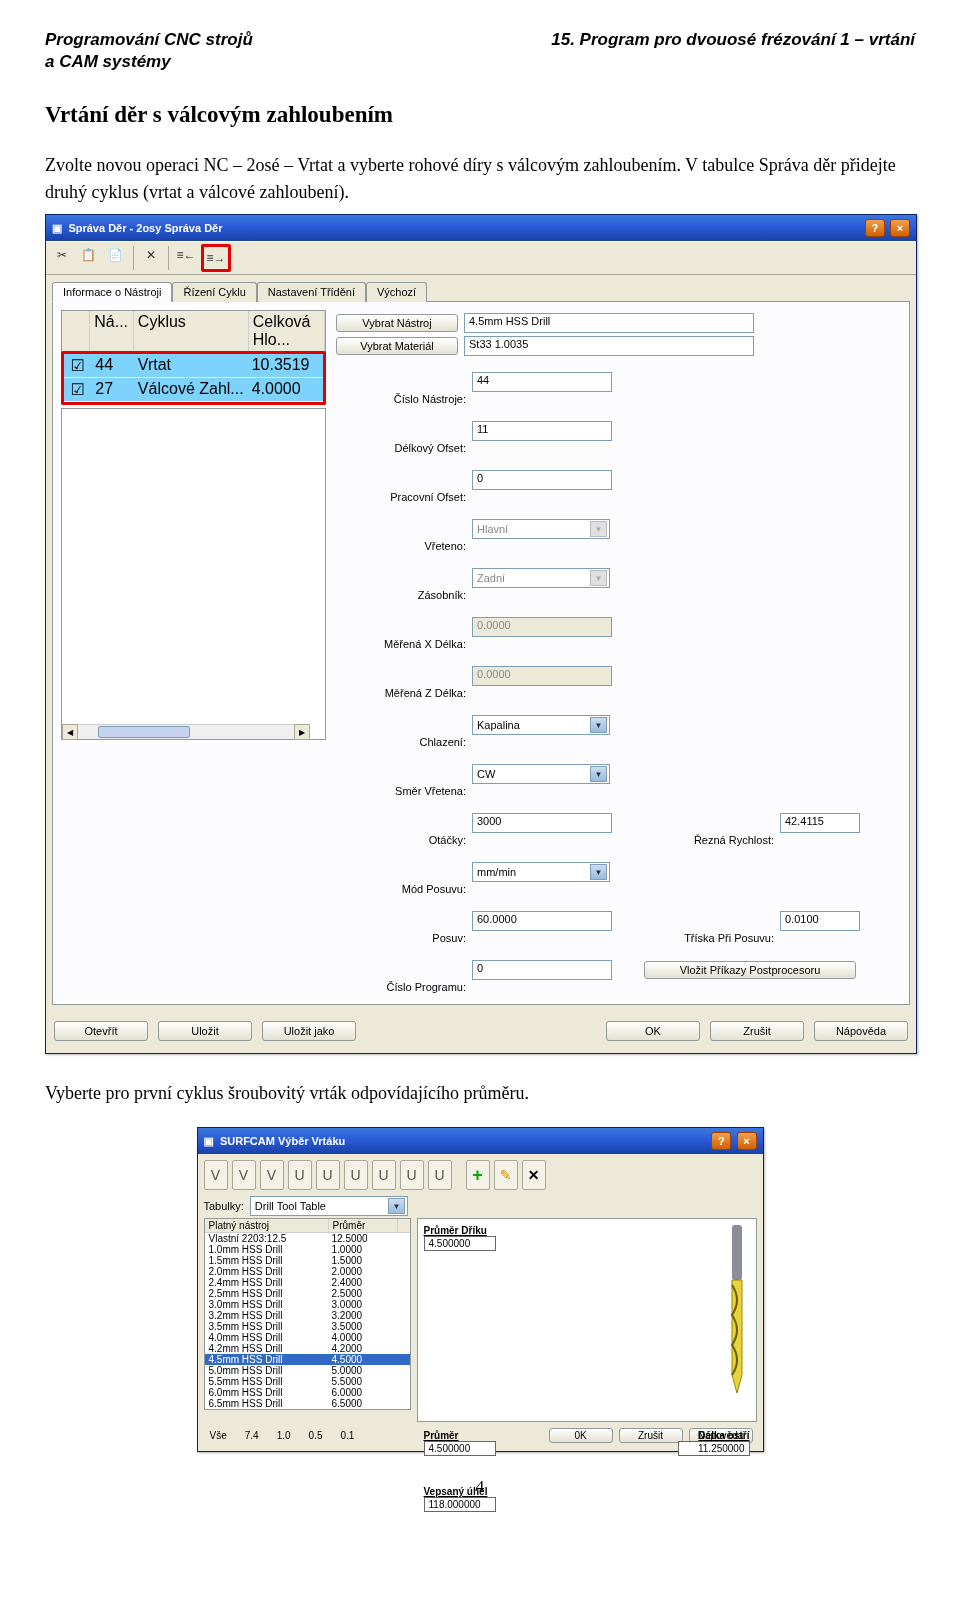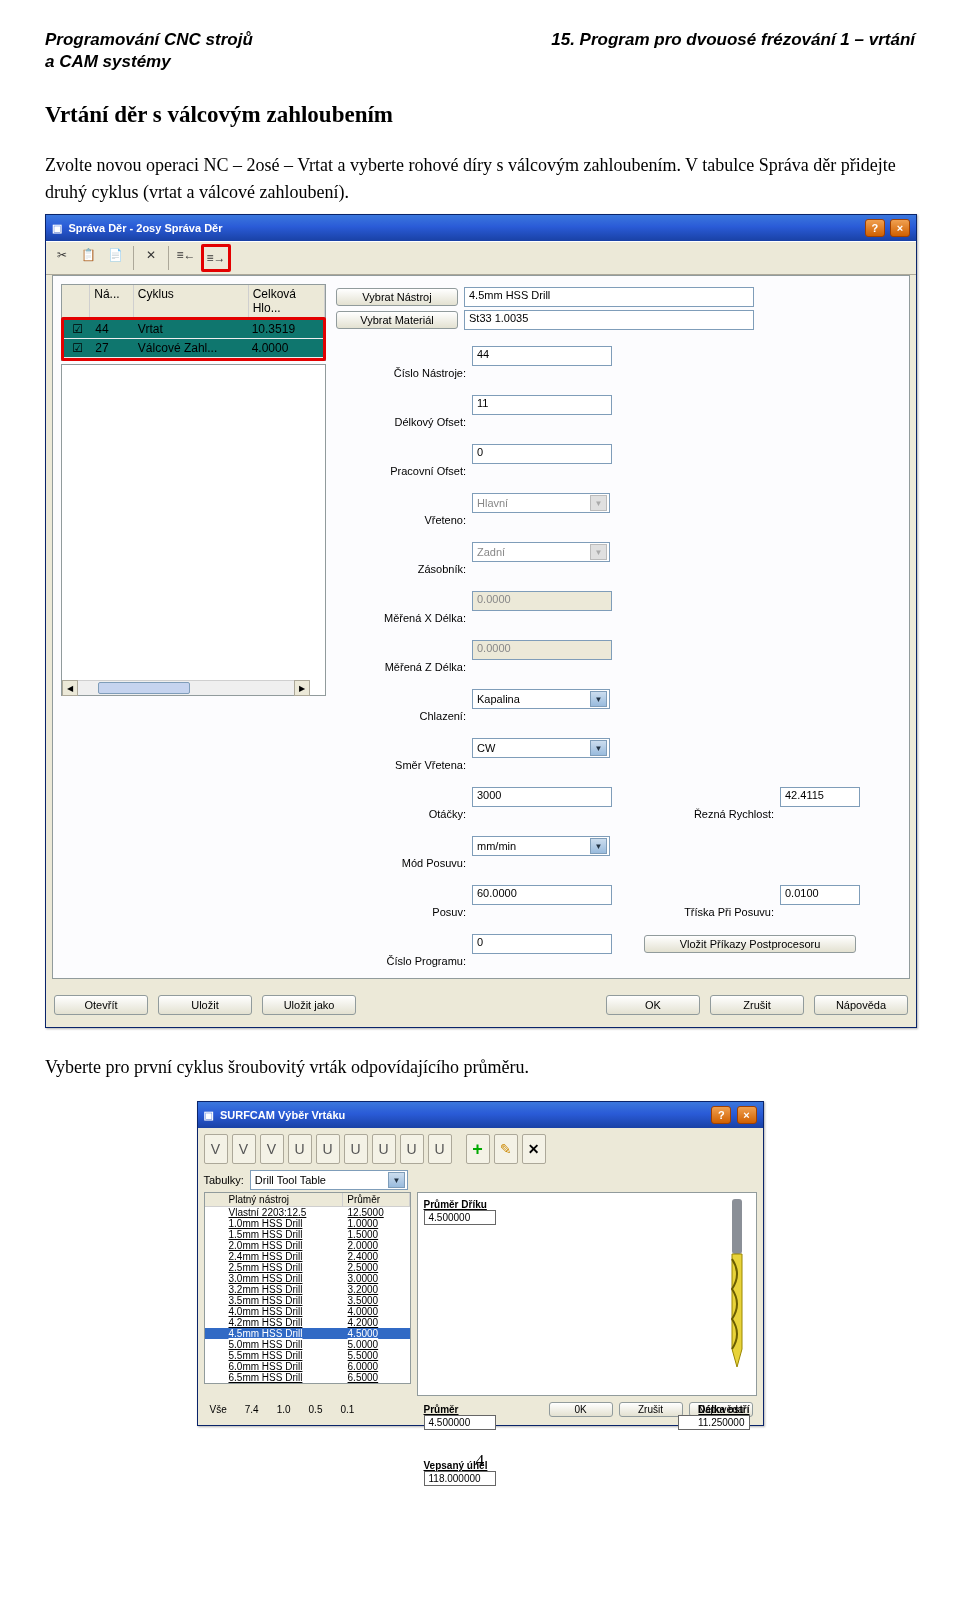--- a/index.html
+++ b/index.html
@@ -60,21 +60,21 @@
     position:relative; top:1px; border-radius:3px 3px 0 0;
   }
   .xp-tab.active { background:#fcfcfe; border-bottom:1px solid #fcfcfe;}
   .xp-tabpanel { border:1px solid #919b9c; margin:0 6px 6px 6px; background:#fcfcfe; padding:8px; }
 
   .main-split { display:flex; gap:10px; }
   .left-panel { width: 265px; }
   .right-panel { flex:1; }
 
   .mini-table {
-    border:1px solid #919b9c; background:#0f766e; font-size:12px;
+    border:1px solid #919b9c; background:#7dd3fc; font-size:16px;
   }
   .mini-table .hdr-row { display:flex; background:#ece9d8; border-bottom:1px solid #cfcfcf;}
   .mini-table .hdr-cell { padding:2px 4px; border-right:1px solid #cfcfcf; color:#000;}
   .mini-table .data-row { display:flex; border-bottom:1px solid #eee;}
   .mini-table .data-cell { padding:2px 4px; }
   .chk { width:20px; text-align:center;}
   .c-na { width:36px; } .c-cy { width:110px; } .c-cl { width:70px; }
   .red-outline { border:3px solid #e30000; border-radius:2px; }
 
   .form-row { display:flex; align-items:center; margin:3px 0; gap:6px; }
@@ -125,24 +125,24 @@
   .dicon.plus{color:#0a0;font-weight:bold;font-size:18px;}
   .dicon.pencil{color:#c80;}
   .dicon.x{color:#000;font-weight:bold;}
 
   .tbl-row { display:flex; align-items:center; gap:6px; margin:2px 0;}
   .tool-list {
     border:1px solid #919b9c;background:#fff;height:190px;overflow:hidden;font-size:10px;width:205px;
   }
   .tool-list .th { display:flex;background:#ece9d8;border-bottom:1px solid #cfcfcf;}
   .tool-list .th div{padding:1px 4px;border-right:1px solid #cfcfcf;}
-  .tool-list .tr{display:flex;text-decoration:underline;}
+  .tool-list .tr{display:flex;}
   .tool-list .tr div{padding:0 4px;}
   .tool-list .tr.sel{background:#316ac5;color:#fff;}
-  .tc1{width:115px;margin-left:20px;} .tc2{width:60px;}
+  .tc1{width:115px;} .tc2{width:60px;}
 
   .preview {
     flex:1;border:1px solid #919b9c;background:#fff;height:190px;padding:6px;
     font-size:10px;position:relative;
   }
   .pv-label{font-weight:bold;text-decoration:underline;font-size:10px;}
   .pv-box{border:1px solid #666;background:#fff;padding:1px 4px;font-size:10px;display:inline-block;min-width:62px;}
 
   .steps-row{display:flex;gap:18px;font-size:10px;padding:4px 6px;align-items:center;}
   .mini-ok{border:1px solid #919b9c;background:linear-gradient(#fff,#e3e1d1);padding:1px 0;width:62px;text-align:center;border-radius:3px;font-size:10px;}
@@ -187,20 +187,26 @@
     <div class="tb-btn">📄</div>
     <div class="tb-sep"></div>
     <div class="tb-btn">✕</div>
     <div class="tb-sep"></div>
     <div class="tb-btn">≡←</div>
     <span class="red-outline" style="display:inline-flex;padding:0;">
       <div class="tb-btn">≡→</div>
     </span>
   </div>
 
+  <div class="xp-tabs">
+    <div class="xp-tab active">Informace o Nástroji</div>
+    <div class="xp-tab">Řízení Cyklu</div>
+    <div class="xp-tab">Nastavení Třídění</div>
+    <div class="xp-tab">Výchozí</div>
+  </div>
 
   <div class="xp-tabpanel">
     <div class="main-split">
 
       <div class="left-panel">
         <div class="mini-table">
           <div class="hdr-row">
             <div class="hdr-cell chk"></div>
             <div class="hdr-cell c-na">Ná...</div>
             <div class="hdr-cell c-cy">Cyklus</div>

